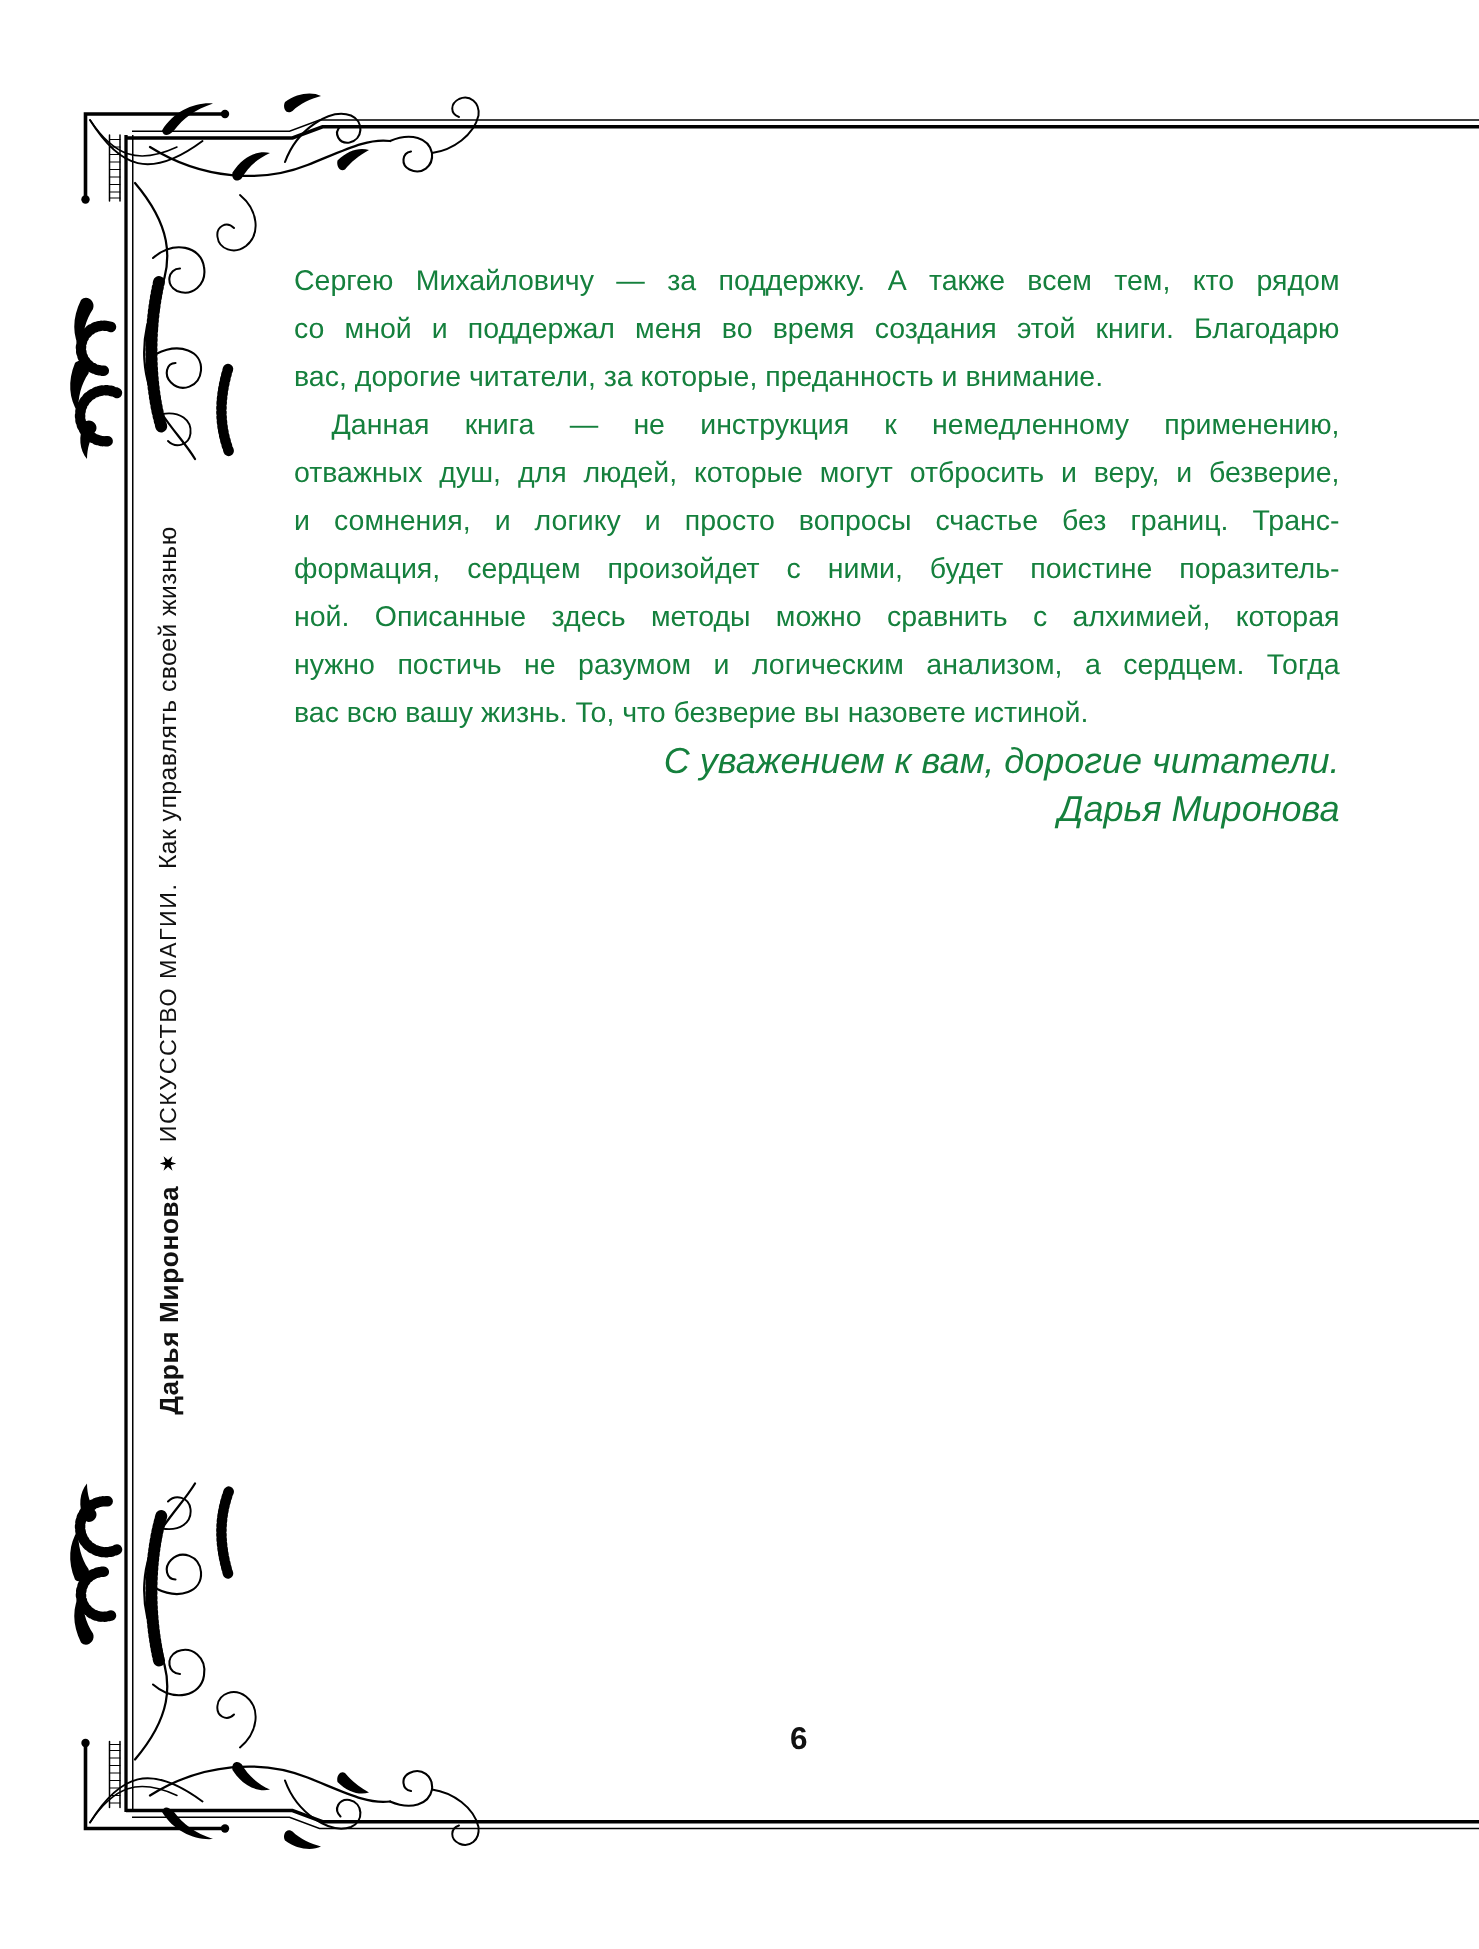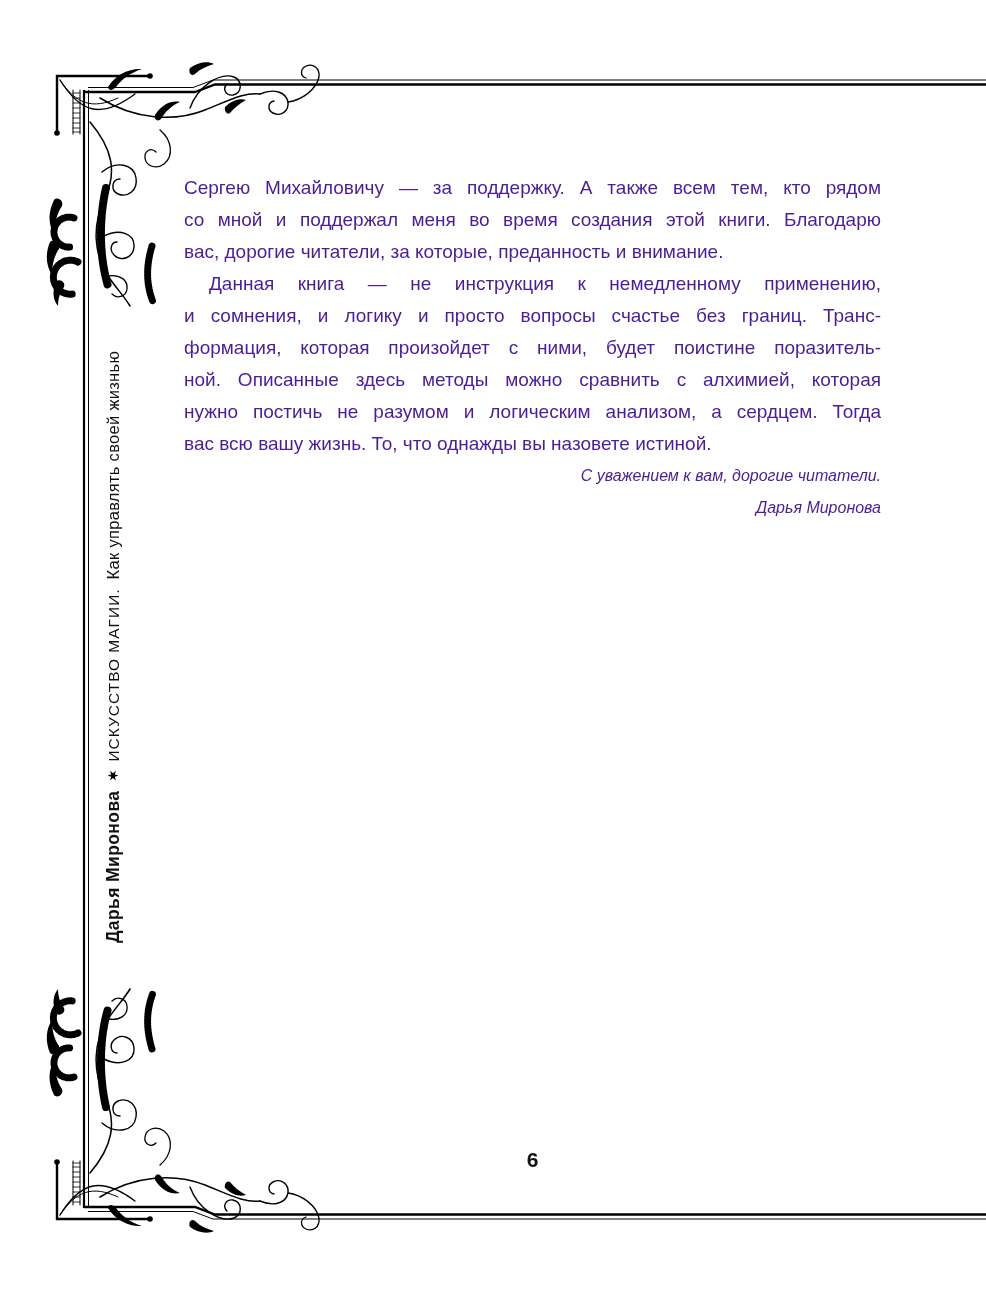--- a/index.html
+++ b/index.html
@@ -16,27 +16,27 @@
     transform:translate(-50%,-50%) rotate(-90deg);
     white-space:nowrap;color:#111;
     display:flex;align-items:center;gap:9px;
   }
   .sidebar-title .author{font-weight:bold;font-size:17.5px;letter-spacing:.4px;}
   .sidebar-title .series{font-size:15.5px;letter-spacing:1px;}
   .sidebar-title .subtitle{font-size:16.5px;letter-spacing:.3px;}
   .star-icon{display:inline-block;}
   
   .body-text{
-    position:absolute;left:184px;top:172px;width:697px;
-    font-size:19px;line-height:32px;color:#4c1d95;
+    position:absolute;left:196px;top:172px;width:697px;
+    font-size:19px;line-height:32px;color:#15803d;
   }
   .line{text-align:justify;text-align-last:justify;}
   .line.last{text-align-last:left;}
   .line.indent{text-indent:25px;}
-  .signature{font-style:italic;font-size:16px;}
+  .signature{font-style:italic;font-size:24px;}
   .signature .line{text-align:right;text-align-last:right;}
   
   .page-number{
     position:absolute;left:184px;top:1148px;width:697px;
     text-align:center;font-weight:bold;font-size:21px;color:#111;
   }
 </style>
 </head>
 <body>
 
@@ -112,25 +112,26 @@
   </span>
   <span class="series">ИСКУССТВО МАГИИ.</span>
   <span class="subtitle">Как управлять своей жизнью</span>
 </div>
 
 <div class="body-text">
   <div class="line">Сергею Михайловичу — за поддержку. А также всем тем, кто рядом</div>
   <div class="line">со мной и поддержал меня во время создания этой книги. Благодарю</div>
   <div class="line last">вас, дорогие читатели, за которые, преданность и внимание.</div>
   <div class="line indent">Данная книга — не инструкция к немедленному применению,</div>
+  <div class="line">отважных душ, для людей, которые могут отбросить и веру, и безверие,</div>
   <div class="line">и сомнения, и логику и просто вопросы счастье без границ. Транс-</div>
-  <div class="line">формация, которая произойдет с ними, будет поистине поразитель-</div>
+  <div class="line">формация, сердцем произойдет с ними, будет поистине поразитель-</div>
   <div class="line">ной. Описанные здесь методы можно сравнить с алхимией, которая</div>
   <div class="line">нужно постичь не разумом и логическим анализом, а сердцем. Тогда</div>
-  <div class="line last">вас всю вашу жизнь. То, что однажды вы назовете истиной.</div>
+  <div class="line last">вас всю вашу жизнь. То, что безверие вы назовете истиной.</div>
 
   <div class="signature">
     <div class="line">С уважением к вам, дорогие читатели.</div>
     <div class="line">Дарья Миронова</div>
   </div>
 </div>
 
 <div class="page-number">6</div>
 
 </body></html>

